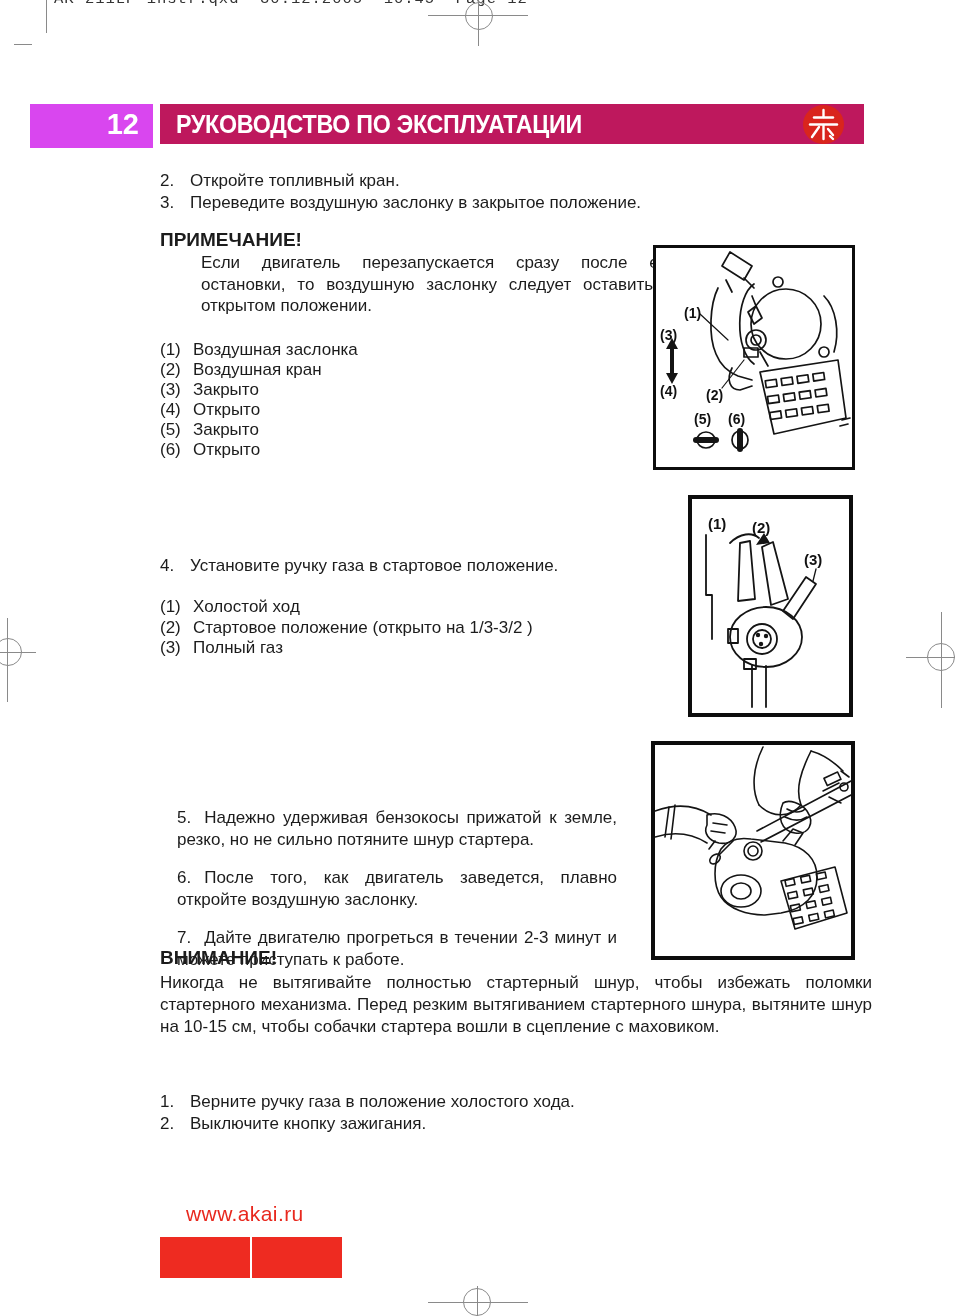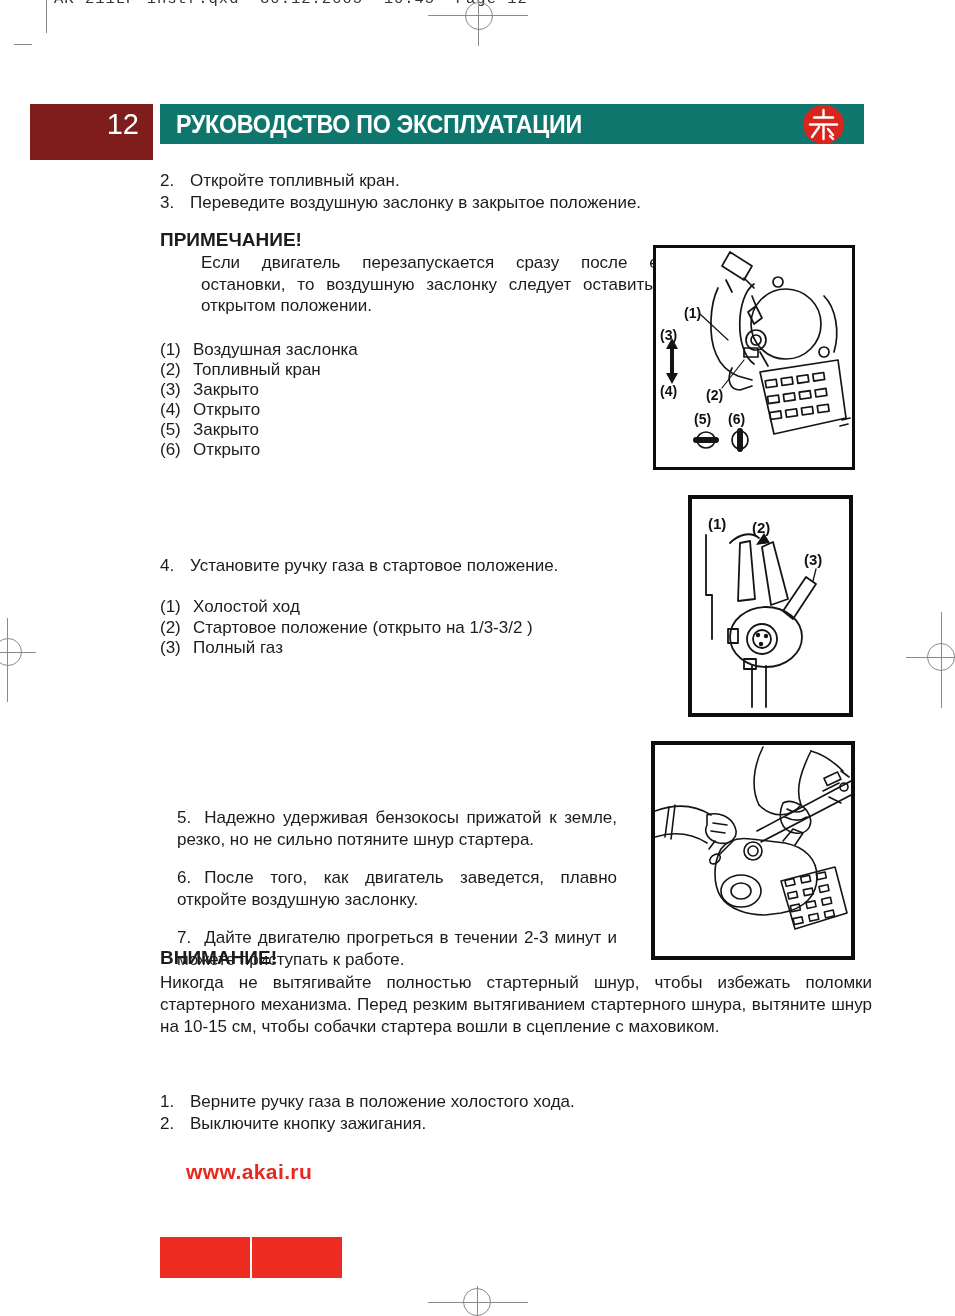--- a/index.html
+++ b/index.html
@@ -8,23 +8,23 @@
 
   
   .print-line{position:absolute;top:-10px;left:54px;font-family:"Liberation Mono","DejaVu Sans Mono",monospace;
               font-size:15.5px;letter-spacing:1px;color:#333;white-space:pre;}
   .mark{position:absolute;background:#8a8a8a;}
   .mark.v{width:1px;}
   .mark.h{height:1px;}
   .regcircle{position:absolute;width:26px;height:26px;border:1.3px solid #8a8a8a;border-radius:50%;background:transparent;}
 
   
-  .pagenum-box{position:absolute;left:30px;top:104px;width:123px;height:56px;background:#7f1d1d;
-               color:#fff;font-weight:normal;font-size:29px;line-height:40px;text-align:right;padding-right:14px;box-sizing:border-box;}
-  .header-bar{position:absolute;left:160px;top:104px;width:704px;height:40px;background:#0f766e;}
+  .pagenum-box{position:absolute;left:30px;top:104px;width:123px;height:44px;background:#d946ef;
+               color:#fff;font-weight:bold;font-size:29px;line-height:40px;text-align:right;padding-right:14px;box-sizing:border-box;}
+  .header-bar{position:absolute;left:160px;top:104px;width:704px;height:40px;background:#be185d;}
   .header-title{position:absolute;left:16px;top:0;line-height:40px;color:#fff;font-weight:bold;font-size:25px;
                 letter-spacing:-0.3px;transform:scaleX(0.93);transform-origin:left center;white-space:nowrap;}
   .logo{position:absolute;right:20px;top:1px;width:41px;height:39px;border-radius:50%;background:#d9251d;}
 
   
   .abs{position:absolute;}
   .row{display:flex;}
   .row .n{flex:none;width:30px;}
   .row .nw{flex:none;width:33px;}
   .h1{font-size:19px;font-weight:bold;}
@@ -32,21 +32,21 @@
   .just{text-align:justify;}
   p{margin:17px;}
   .pnum{margin-right:13px;}
 
   
   .figbox{position:absolute;background:#fff;border:3px solid #0d0d0d;box-sizing:border-box;}
   .figbox.b4{border-width:4px;}
   svg text{font-family:"Liberation Sans",sans-serif;font-weight:bold;}
 
   
-  .url{position:absolute;left:186px;top:1160px;font-size:21px;font-weight:bold;letter-spacing:0.4px;color:#e8281e;}
+  .url{position:absolute;left:186px;top:1202px;font-size:21px;font-weight:normal;letter-spacing:0.4px;color:#e8281e;}
   .redblk{position:absolute;top:1237px;width:90px;height:41px;background:#ee2b21;}
 </style>
 </head>
 <body>
 
 <div class="page">
 
   <div class="print-line">AK 211LP instr.qxd  30.12.2005  10:45  Page 12</div>
 
   <div class="mark v" style="left:45.5px;top:0;height:33px;"></div>
@@ -100,21 +100,21 @@
   <div class="abs h1" style="left:160px;top:229px;text-align:center;">ПРИМЕЧАНИЕ!</div>
   <div class="abs body-txt just" style="left:160px;top:252px;width:473px;line-height:21.5px;margin-left:41px;">Если двигатель перезапускается сразу после его остановки, то воздушную заслонку следует оставить в открытом положении.</div>
 
   <div class="abs body-txt" style="left:160px;top:340px;width:350px;line-height:20px;">
     <div class="row">
         <span class="nw">(1)</span>
         <span>Воздушная заслонка</span>
       </div>
     <div class="row">
         <span class="nw">(2)</span>
-        <span>Топливный кран</span>
+        <span>Воздушная кран</span>
       </div>
     <div class="row">
         <span class="nw">(3)</span>
         <span>Закрыто</span>
       </div>
     <div class="row">
         <span class="nw">(4)</span>
         <span>Открыто</span>
       </div>
     <div class="row">

